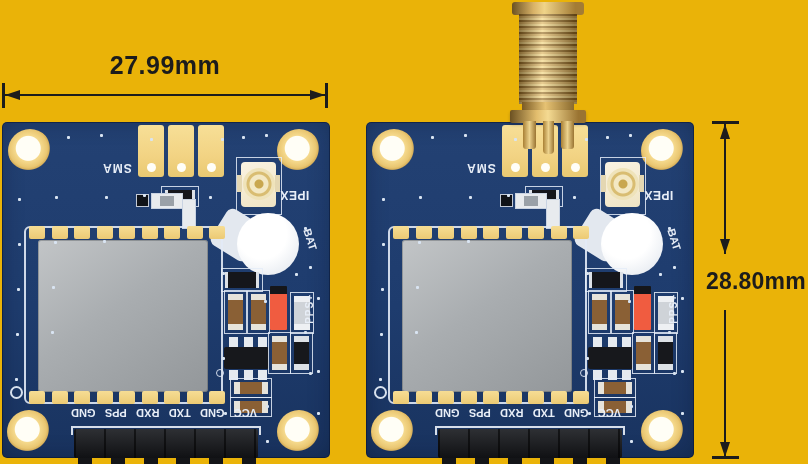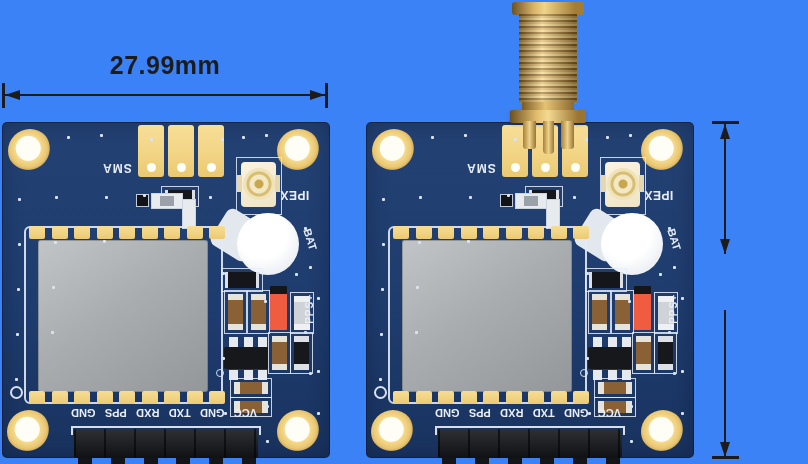--- a/index.html
+++ b/index.html
@@ -1,20 +1,20 @@
 <!DOCTYPE html>
 <html style="--pcb-blue: #1e3c6e; --pad-gold: #f2d383; --brass: #caa55c; --silkscreen: #e8eef7; --dim: #1c1c1c; --red-comp: #f05c40; --cap-brown: #8a6035; --module-grey: #a9adb0;"><head>
 <meta charset="utf-8">
 <style>
   :root{
     --pcb-blue:#1e3c6e; --pad-gold:#f2d383; --brass:#caa55c; --silkscreen:#e8eef7;
     --dim:#1c1c1c; --red-comp:#f05c40; --cap-brown:#8a6035; --module-grey:#a9adb0;
   }
   html,body{margin:0;padding:0;background:#fff;}
-  #stage{position:relative;width:808px;height:464px;background:#3b82f6;overflow:hidden;
+  #stage{position:relative;width:808px;height:464px;background:#eab308;overflow:hidden;
          font-family:"Liberation Sans",sans-serif;}
 
   
   .dim{position:absolute;background:var(--dim);}
   .dim-h-label{position:absolute;left:60px;top:51px;width:210px;text-align:center;
     font-size:25px;font-weight:bold;color:var(--dim);letter-spacing:.5px;}
   .dim-h-line{left:3px;top:94px;width:324px;height:2px;}
   .dim-h-capL{left:2px;top:83px;width:3px;height:25px;}
   .dim-h-capR{left:325px;top:83px;width:3px;height:25px;}
   .tri{position:absolute;width:0;height:0;}
@@ -469,16 +469,17 @@
     <div class="ant ant-leg l"></div>
     <div class="ant ant-leg r"></div>
     <div class="ant ant-pin"></div>
   </div>
 </div>
 
   <div class="dim dim-v-capT"></div>
   <div class="tri arr-up"></div>
   <div class="dim dim-v-lineU"></div>
   <div class="tri arr-dn-mid"></div>
+  <div class="dim-v-label">28.80mm</div>
   <div class="dim dim-v-lineL"></div>
   <div class="tri arr-dn-bot"></div>
   <div class="dim dim-v-capB"></div>
 </div>
 
 </body></html>

